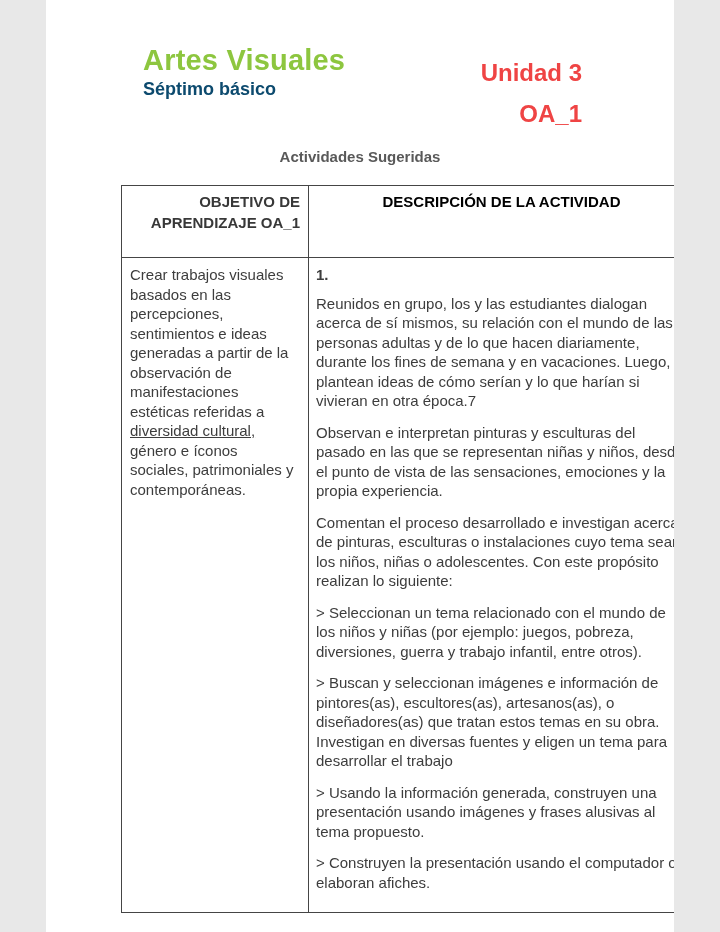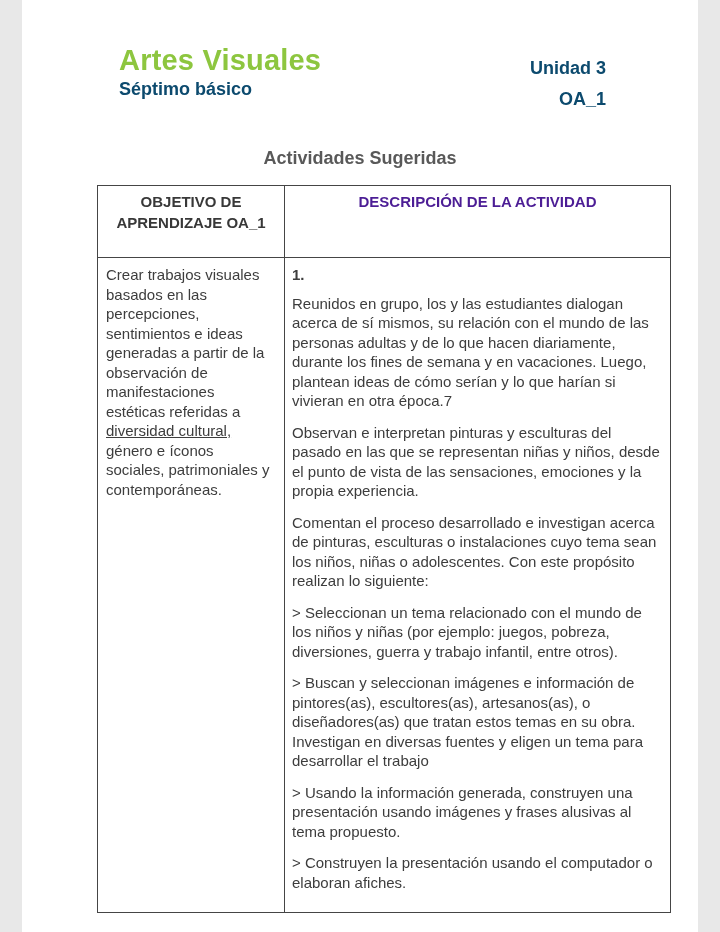--- a/index.html
+++ b/index.html
@@ -1,19 +1,19 @@
 <!DOCTYPE html>
 <html><head>
 <meta charset="utf-8">
 <style>
   * { box-sizing: border-box; }
   html, body { margin: 0; padding: 0; background: #e8e8e8; }
   .page {
     position: relative;
-    width: 676px;
+    width: 628px;
     height: 932px;
     margin: 0 auto;
     background: #ffffff;
     font-family: "Liberation Sans", "DejaVu Sans", sans-serif;
     color: #3d3d3d;
     overflow: hidden;
   }
 
   
   .doc-header { position: absolute; top: 44px; left: 97px; right: 92px; }
@@ -29,34 +29,34 @@
     margin: 2px 0 0 0;
     font-size: 18px;
     font-weight: bold;
     color: #0c4a6e;
   }
   .header-right {
     position: absolute;
     top: 9px;
     right: 0;
     text-align: right;
-    color: #0c4a6e;
+    color: #ef4444;
     font-weight: bold;
-    font-size: 18px;
+    font-size: 24px;
     line-height: 1.7;
   }
 
   
   .section-title {
     position: absolute;
     top: 148px;
     left: 0;
     width: 100%;
     text-align: center;
-    font-size: 18px;
+    font-size: 15px;
     font-weight: bold;
     color: #595959;
   }
 
   
   table.activities {
     position: absolute;
     top: 185px;
     left: 75px;
     width: 573px;
@@ -66,30 +66,30 @@
   table.activities th,
   table.activities td {
     border: 1.5px solid #454545;
     vertical-align: top;
     font-size: 15px;
   }
   col.c1 { width: 187px; }
   col.c2 { width: 386px; }
 
   th.col1-header {
-    text-align: center;
+    text-align: right;
     font-weight: bold;
     color: #383838;
     padding: 5px 8px 24px 8px;
     line-height: 21px;
   }
   th.col2-header {
     text-align: center;
     font-weight: bold;
-    color: #4c1d95;
+    color: #000000;
     padding: 5px 8px;
     line-height: 21px;
     margin-left: 32px;
   }
 
   td.objective-cell {
     font-weight: normal;
     padding: 7px 8px;
     line-height: 19.5px;
     color: #3d3d3d;

